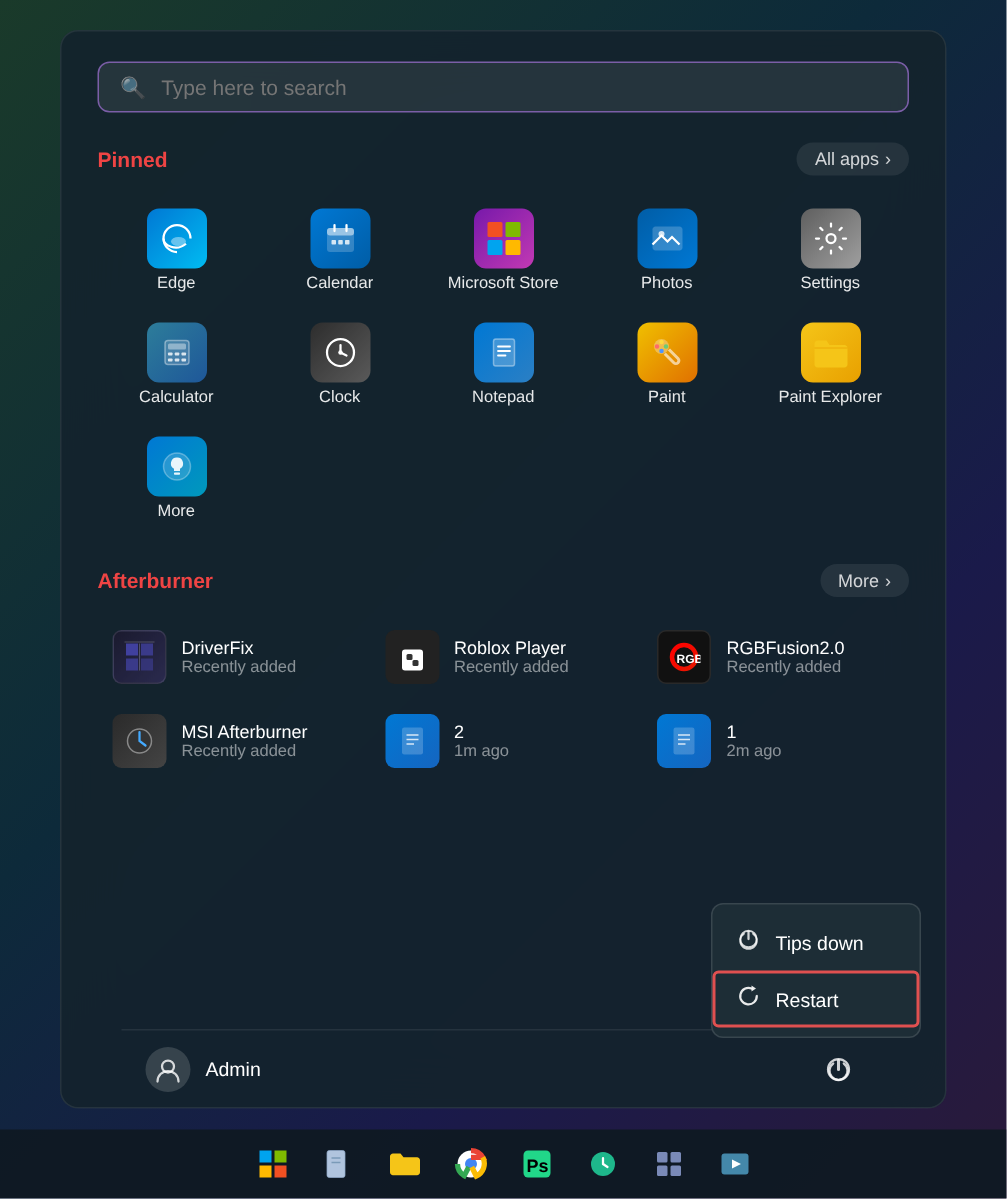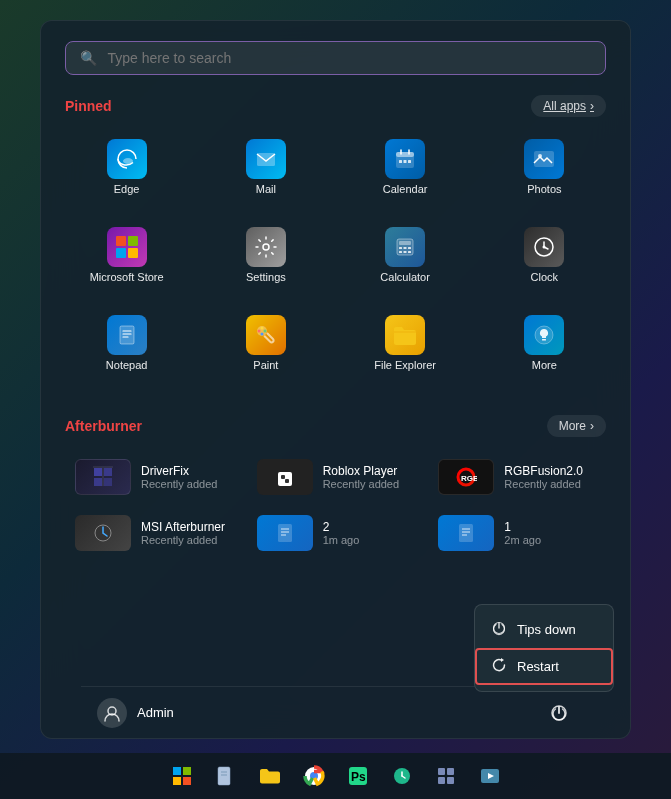--- a/index.html
+++ b/index.html
@@ -65,29 +65,28 @@
     }
     .all-apps-btn {
       display: flex;
       gap: 4px;
       font-size: 12px;
       color: rgba(255,255,255,0.8);
       background: rgba(255,255,255,0.08);
       border-radius: 16px;
       padding: 4px 12px;
       cursor: pointer;
-      text-decoration: underline;
     }
 
     
     .app-grid {
       display: grid;
-      grid-template-columns: repeat(4, 1fr);
-      gap: 16px;
-      margin-bottom: 36px;
+      grid-template-columns: repeat(5, 1fr);
+      gap: 4px;
+      margin-bottom: 21px;
     }
     .app-item {
       display: flex;
       flex-direction: column;
       align-items: center;
       padding: 8px 4px;
       border-radius: 8px;
       cursor: pointer;
       gap: 4px;
     }
@@ -128,21 +127,21 @@
     }
     .rec-item {
       display: flex;
       align-items: center;
       gap: 10px;
       padding: 8px 10px;
       border-radius: 8px;
       cursor: pointer;
     }
     .rec-icon {
-      width: 56px;
+      width: 36px;
       height: 36px;
       border-radius: 6px;
       display: flex;
       align-items: center;
       justify-content: center;
       font-size: 18px;
       flex-shrink: 0;
     }
     .rec-info .rec-name {
       font-size: 12px;
@@ -307,66 +306,57 @@
       <div class="app-icon edge-icon">
         <svg width="24" height="24" viewBox="0 0 24 24" fill="none">
           <path d="M21 12c0-4.97-4.03-9-9-9S3 7.03 3 12s4.03 9 9 9" stroke="white" stroke-width="1.5" fill="none"></path>
           <path d="M3 12c0 2.5 2 4.5 5 5.5s7 .5 10-2" stroke="white" stroke-width="1.5" fill="none"></path>
           <ellipse cx="13" cy="14" rx="5" ry="3" fill="rgba(255,255,255,0.4)"></ellipse>
         </svg>
       </div>
       <span class="app-label">Edge</span>
     </div>
 
-    <div class="app-item">
-      <div class="app-icon mail-icon">
-        <svg width="24" height="24" viewBox="0 0 24 24" fill="none">
-          <rect x="3" y="6" width="18" height="13" rx="1.5" fill="rgba(255,255,255,0.3)"></rect>
-          <path d="M3 7l9 7 9-7" stroke="white" stroke-width="1.5"></path>
-        </svg>
-      </div>
-      <span class="app-label">Mail</span>
-    </div>
 
     <div class="app-item">
       <div class="app-icon calendar-icon">
         <svg width="24" height="24" viewBox="0 0 24 24" fill="none">
           <rect x="3" y="5" width="18" height="16" rx="2" fill="rgba(255,255,255,0.2)"></rect>
           <rect x="3" y="5" width="18" height="5" rx="2" fill="rgba(255,255,255,0.5)"></rect>
           <line x1="8" y1="3" x2="8" y2="7" stroke="white" stroke-width="1.5" stroke-linecap="round"></line>
           <line x1="16" y1="3" x2="16" y2="7" stroke="white" stroke-width="1.5" stroke-linecap="round"></line>
           <rect x="6" y="13" width="3" height="3" rx="0.5" fill="white" opacity="0.8"></rect>
           <rect x="10.5" y="13" width="3" height="3" rx="0.5" fill="white" opacity="0.8"></rect>
           <rect x="15" y="13" width="3" height="3" rx="0.5" fill="white" opacity="0.8"></rect>
         </svg>
       </div>
       <span class="app-label">Calendar</span>
     </div>
 
     <div class="app-item">
-      <div class="app-icon photos-icon">
-        <svg width="24" height="24" viewBox="0 0 24 24" fill="none">
-          <path d="M2 6C2 4.9 2.9 4 4 4h16c1.1 0 2 .9 2 2v12c0 1.1-.9 2-2 2H4c-1.1 0-2-.9-2-2V6z" fill="rgba(255,255,255,0.2)"></path>
-          <path d="M2 16l6-6 4 4 3-3 5 5" stroke="white" stroke-width="1.5" fill="none"></path>
-          <circle cx="8" cy="9" r="2" fill="white" opacity="0.8"></circle>
-        </svg>
-      </div>
-      <span class="app-label">Photos</span>
-    </div>
-
-    <div class="app-item">
       <div class="app-icon store-icon">
         <svg width="26" height="26" viewBox="0 0 26 26">
           <rect x="2" y="2" width="10" height="10" rx="1" fill="#f25022"></rect>
           <rect x="14" y="2" width="10" height="10" rx="1" fill="#7fba00"></rect>
           <rect x="2" y="14" width="10" height="10" rx="1" fill="#00a4ef"></rect>
           <rect x="14" y="14" width="10" height="10" rx="1" fill="#ffb900"></rect>
         </svg>
       </div>
       <span class="app-label">Microsoft Store</span>
+    </div>
+
+    <div class="app-item">
+      <div class="app-icon photos-icon">
+        <svg width="24" height="24" viewBox="0 0 24 24" fill="none">
+          <path d="M2 6C2 4.9 2.9 4 4 4h16c1.1 0 2 .9 2 2v12c0 1.1-.9 2-2 2H4c-1.1 0-2-.9-2-2V6z" fill="rgba(255,255,255,0.2)"></path>
+          <path d="M2 16l6-6 4 4 3-3 5 5" stroke="white" stroke-width="1.5" fill="none"></path>
+          <circle cx="8" cy="9" r="2" fill="white" opacity="0.8"></circle>
+        </svg>
+      </div>
+      <span class="app-label">Photos</span>
     </div>
 
     <div class="app-item">
       <div class="app-icon settings-icon">
         <svg width="24" height="24" viewBox="0 0 24 24" fill="none">
           <circle cx="12" cy="12" r="3" stroke="white" stroke-width="1.5"></circle>
           <path d="M12 2v2M12 20v2M2 12h2M20 12h2M4.9 4.9l1.4 1.4M17.7 17.7l1.4 1.4M4.9 19.1l1.4-1.4M17.7 6.3l1.4-1.4" stroke="white" stroke-width="1.5" stroke-linecap="round"></path>
         </svg>
       </div>
       <span class="app-label">Settings</span>
@@ -426,21 +416,21 @@
       <span class="app-label">Paint</span>
     </div>
 
     <div class="app-item">
       <div class="app-icon explorer-icon">
         <svg width="26" height="22" viewBox="0 0 26 22" fill="none">
           <path d="M2 5C2 3.9 2.9 3 4 3h6l2 3H22c1.1 0 2 .9 2 2v11c0 1.1-.9 2-2 2H4c-1.1 0-2-.9-2-2V5z" fill="#f5c518"></path>
           <path d="M2 8h22" stroke="#e8a000" stroke-width="0.5"></path>
         </svg>
       </div>
-      <span class="app-label">File Explorer</span>
+      <span class="app-label">Paint Explorer</span>
     </div>
 
     <div class="app-item">
       <div class="app-icon tips-icon">
         <svg width="24" height="24" viewBox="0 0 24 24" fill="none">
           <circle cx="12" cy="12" r="9" fill="rgba(255,255,255,0.15)" stroke="rgba(255,255,255,0.3)" stroke-width="1"></circle>
           <path d="M12 6a4 4 0 0 1 2 7.5V15h-4v-1.5A4 4 0 0 1 12 6z" fill="white" opacity="0.9"></path>
           <rect x="10" y="16" width="4" height="1.5" rx="0.5" fill="white" opacity="0.9"></rect>
         </svg>
       </div>

